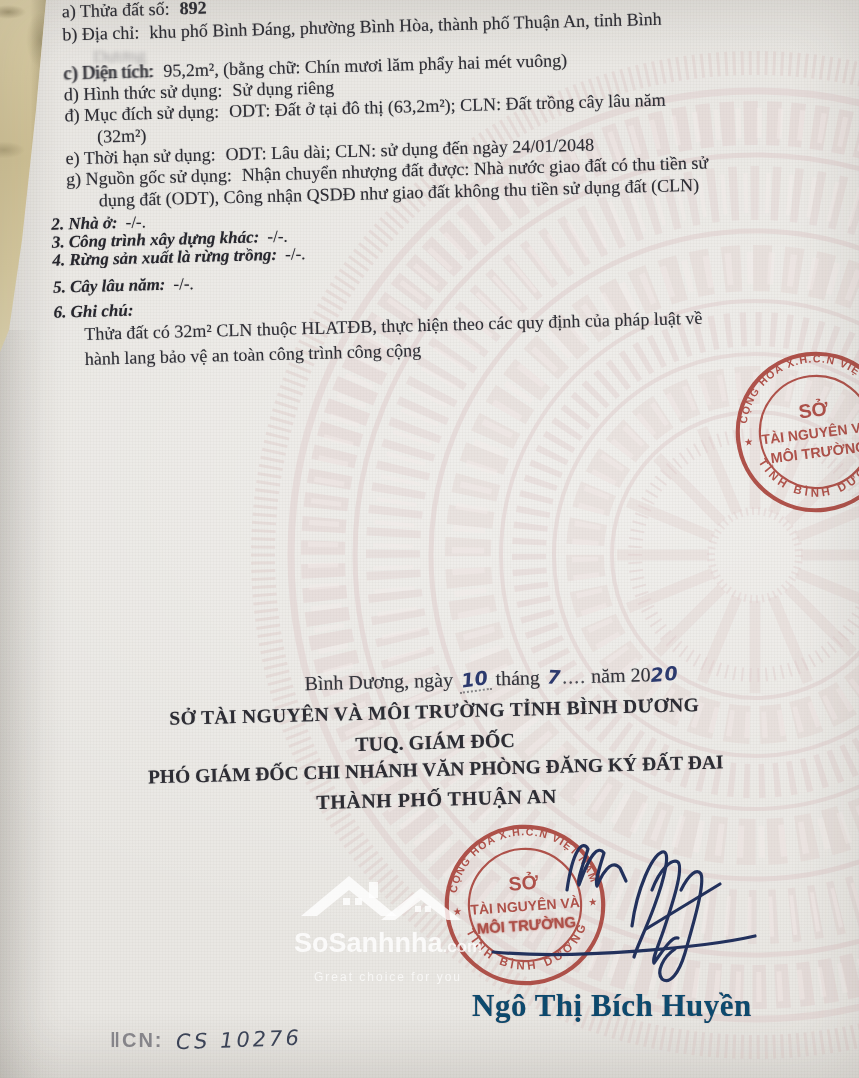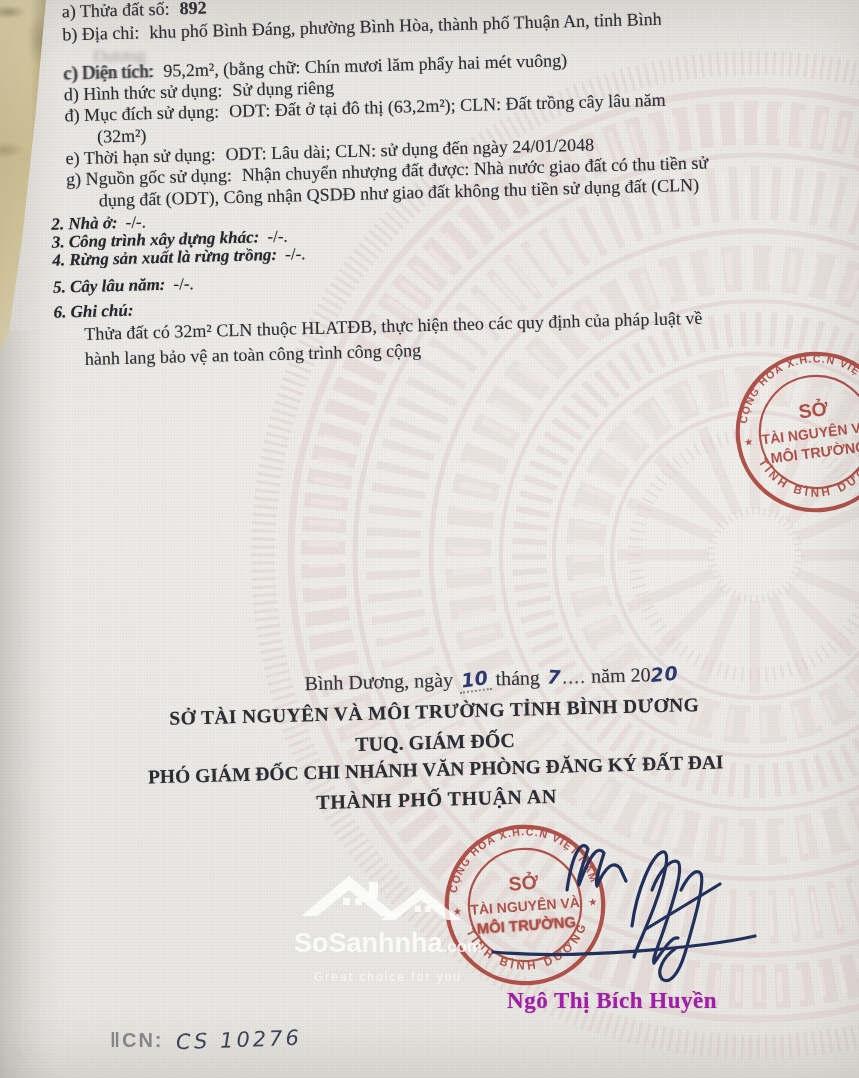--- a/index.html
+++ b/index.html
@@ -62,21 +62,21 @@
   .hw-month{font-size:19px;transform:rotate(4deg);padding:0 2px;}
   .hw-year{font-size:19px;transform:rotate(-3deg);letter-spacing:1px;}
   .dots{letter-spacing:1px;color:#4a4a52;}
   .heading{position:absolute;left:0;width:832px;text-align:center;font-weight:700;color:#2d2d34;
            white-space:nowrap;text-shadow:0 0 1px rgba(40,40,45,.40);}
   .h1{top:711px;font-size:19.5px;letter-spacing:.4px;}
   .h2{top:741px;font-size:20px;}
   .h3{top:769px;font-size:19.5px;}
   .h4{top:798px;font-size:20px;letter-spacing:.5px;}
   .signer{position:absolute;left:382px;top:988px;width:460px;text-align:center;z-index:5;
-          font-size:23px;font-weight:700;color:#a21caf;letter-spacing:.5px;
+          font-size:31px;font-weight:700;color:#0c4a6e;letter-spacing:.5px;
           text-shadow:0 0 1px rgba(124,51,54,.5);}
   
   .stamp{position:absolute;z-index:4;opacity:.90;}
   .stamp1{left:731px;top:347px;transform:rotate(-7deg);}
   .stamp2{left:440px;top:820px;transform:rotate(-4deg);}
   .stamp text, .stamp textPath{font-family:"Liberation Sans","DejaVu Sans",sans-serif;font-weight:700;fill:#a8423a;}
   
   .watermark{position:absolute;left:278px;top:868px;width:220px;z-index:5;text-align:center;
              color:rgba(255,255,255,.80);font-family:"Liberation Sans","DejaVu Sans",sans-serif;}
   .wm-brand{font-size:27px;font-weight:700;line-height:1;margin-top:2px;}

